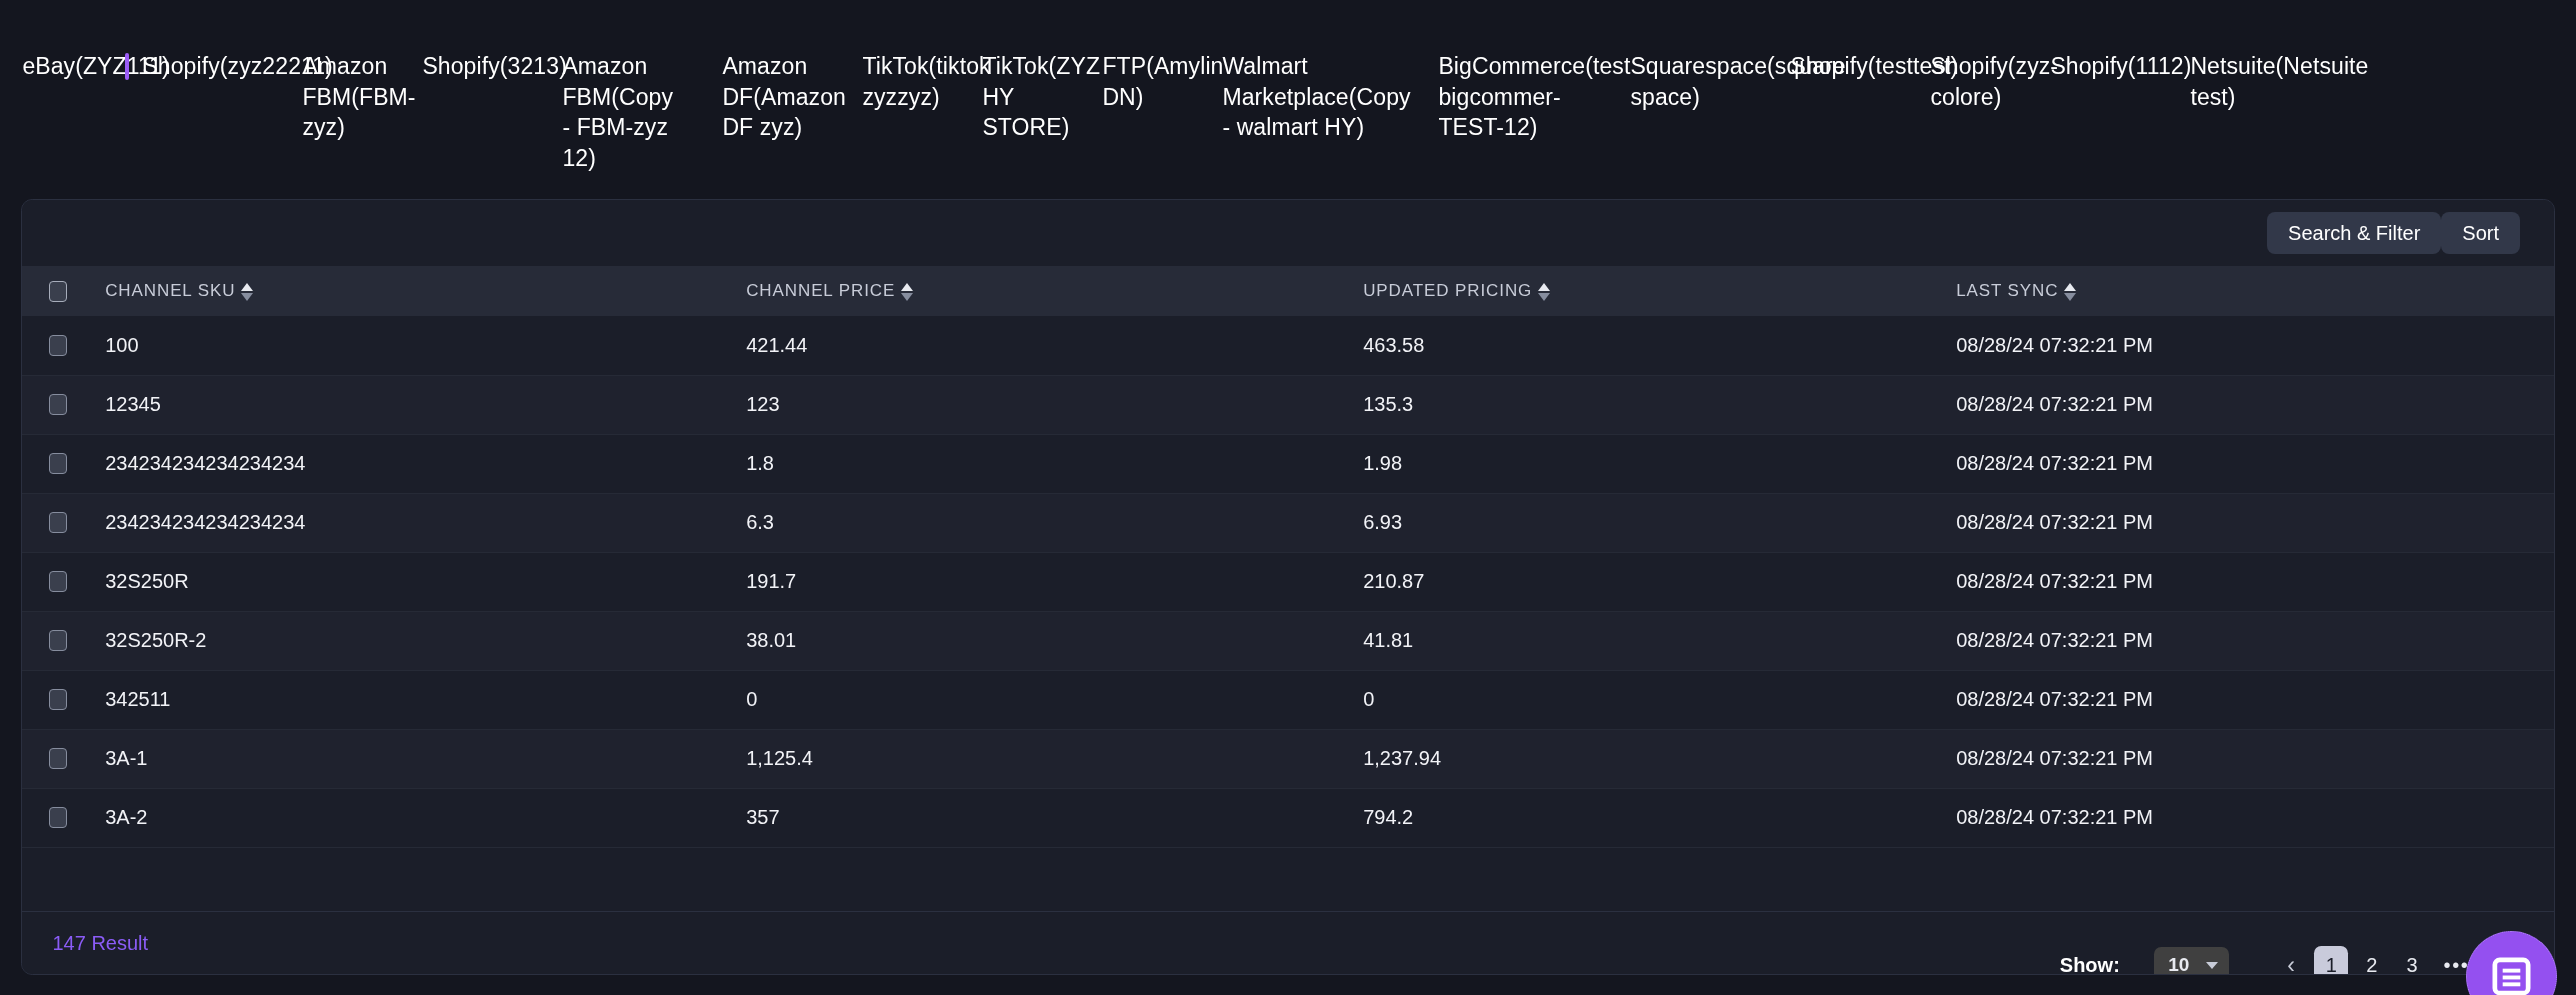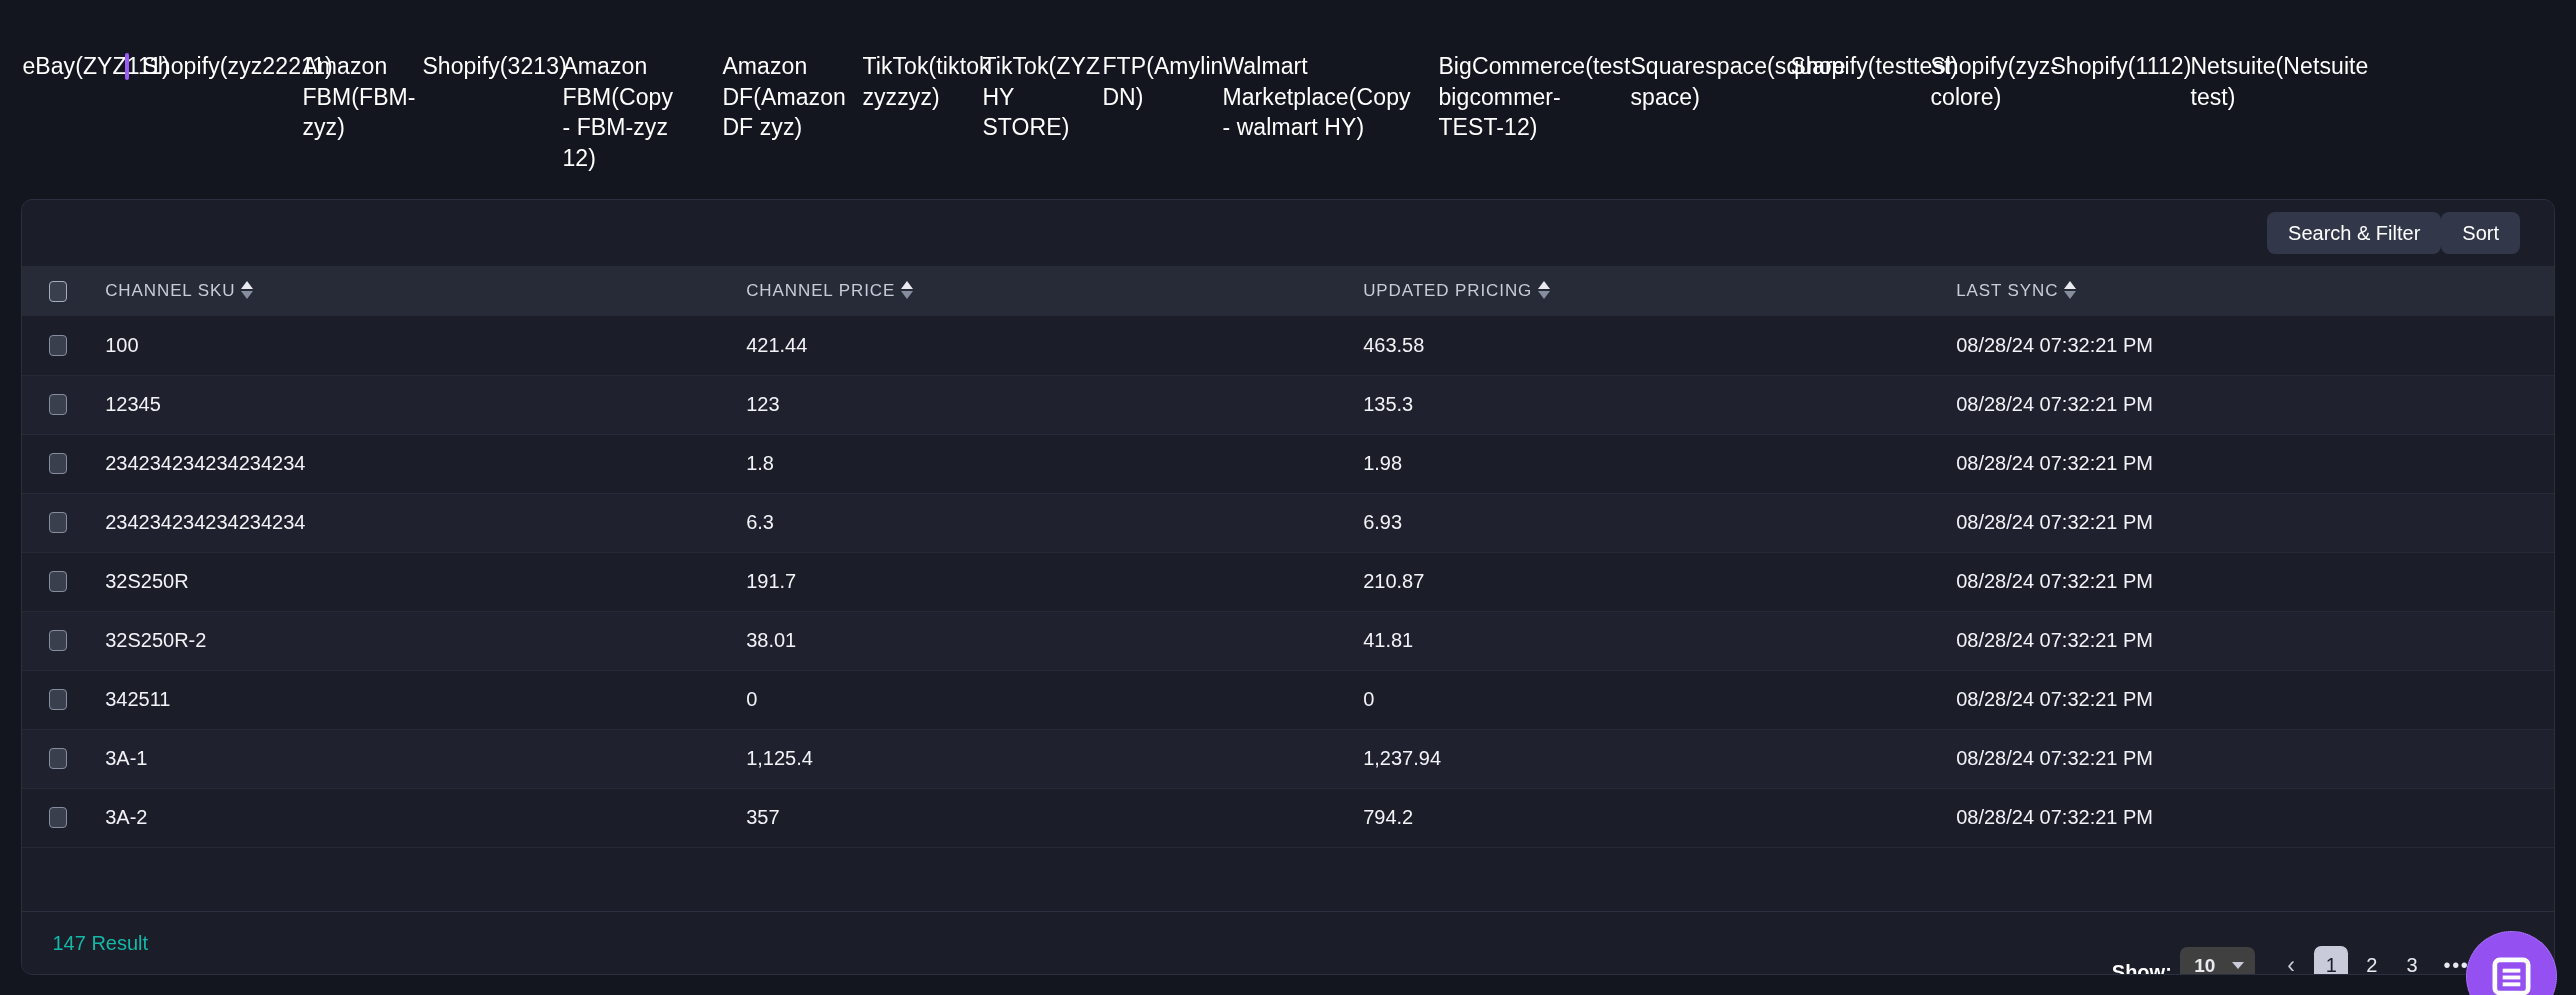--- a/index.html
+++ b/index.html
@@ -106,21 +106,21 @@
     text-align: left;
     font-size: 17px;
     font-weight: normal;
     color: #c8ccd8;
     letter-spacing: 0.9px;
     padding: 0;
     vertical-align: middle;
   }
   thead th.pad { padding-left: 3.2px; }
 
-  .hcell { display: inline-flex; align-items: flex-start; gap: 6px; cursor: pointer; }
+  .hcell { display: inline-flex; align-items: flex-end; gap: 6px; cursor: pointer; }
   .sorticon { display: inline-flex; flex-direction: column; line-height: 0; }
   .sorticon .up, .sorticon .dn {
     width: 0; height: 0;
     border-left: 6.4px solid transparent;
     border-right: 6.4px solid transparent;
   }
   .sorticon .up { border-bottom: 8px solid #e8eaf0; margin-bottom: 2.4px; }
   .sorticon .dn { border-top: 8px solid #868d9e; }
 
   tbody tr { height: 59px; border-bottom: 0.8px solid #262a36; }
@@ -154,23 +154,23 @@
   .footer {
     flex: 0 0 63px;
     height: 63px;
     background: #1b1e29;
     border-top: 0.8px solid #2b3040;
     display: flex;
     align-items: center;
     justify-content: space-between;
     padding: 0 32px 0 30.5px;
   }
-  .result { font-size: 20px; color: #14b8a6; }
-
-  .pager { display: flex; align-items: flex-end; gap: 8px; margin-top: 44px; }
+  .result { font-size: 20px; color: #8b5cf6; }
+
+  .pager { display: flex; align-items: center; gap: 34px; margin-top: 44px; }
   .showlabel { font-size: 20px; color: #ffffff; font-weight: bold; }
   .showsel {
     background: #404040;
     border: none;
     border-radius: 7.2px;
     height: 37px;
     width: 75px;
     display: flex;
     align-items: center;
     justify-content: space-between;

